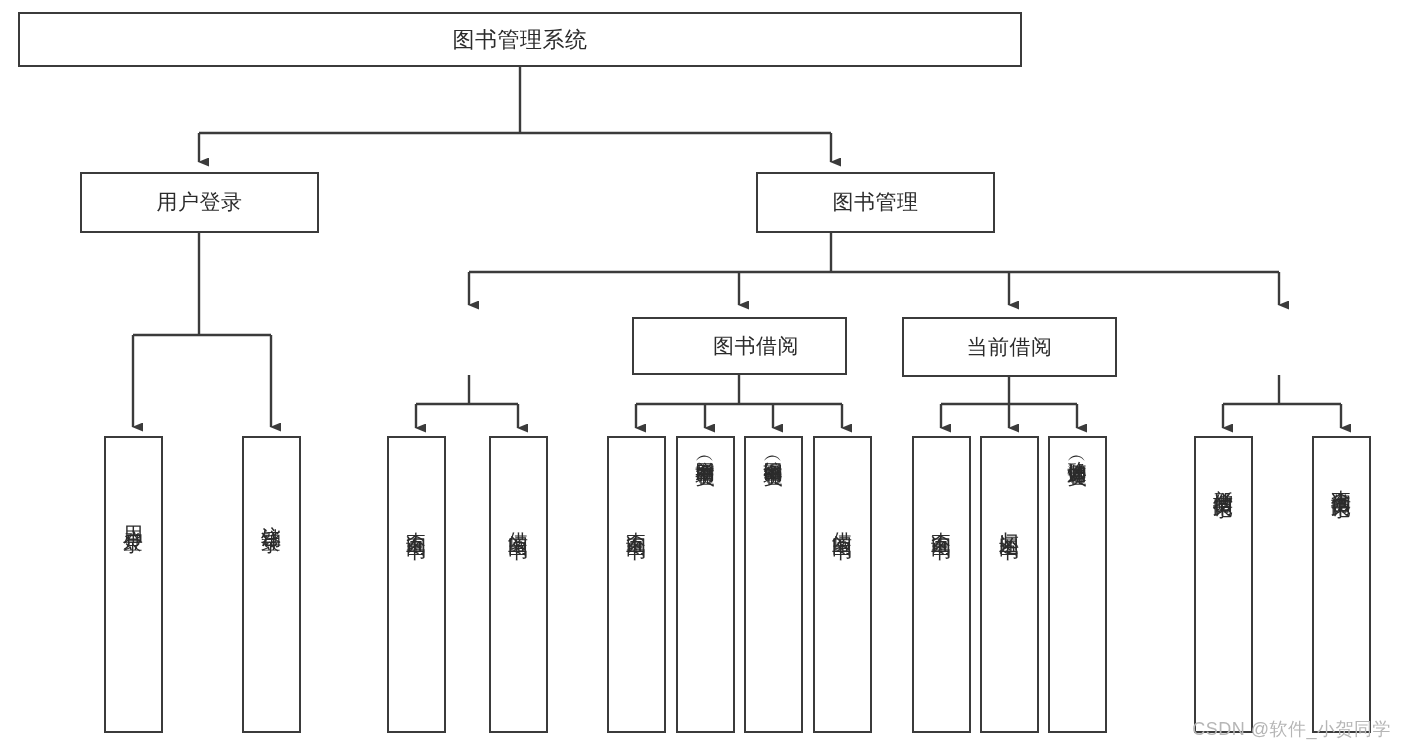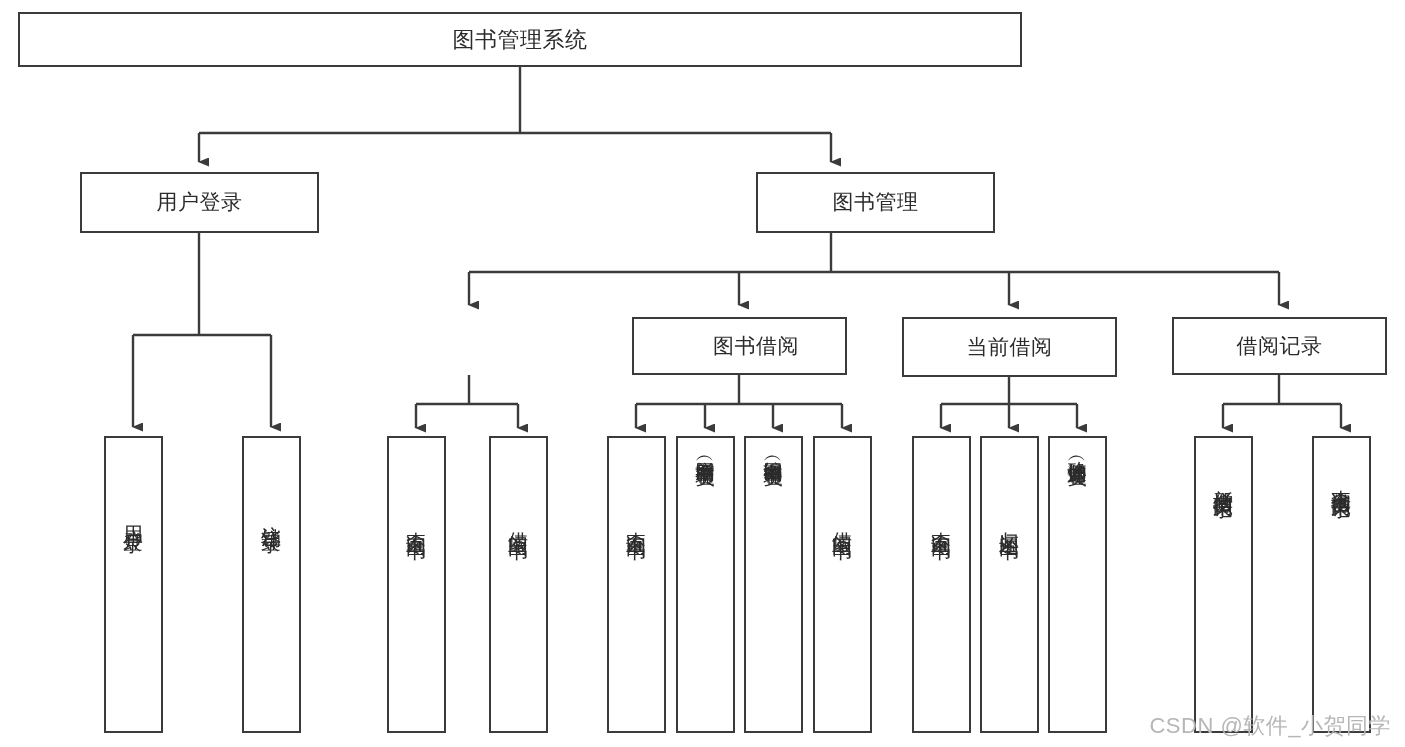--- a/index.html
+++ b/index.html
@@ -68,21 +68,21 @@
     letter-spacing: 1px;
   }
   .node.leaf.mid-text .node-label {
     font-size: 20px;
     letter-spacing: 2px;
   }
   #watermark {
     position: absolute;
     right: 14px;
     bottom: 6px;
-    font-size: 22px;
+    font-size: 18px;
     color: #b6b6b6;
     letter-spacing: 0.5px;
     user-select: none;
     white-space: nowrap;
   }
 </style>
 </head>
 <body>
 
 <div id="diagram-root">
@@ -147,23 +147,20 @@
   <div class="node horizontal" style="left:712px; top:172px; width:239px; height:61px;margin-left:44px;">
     <span class="node-label">图书管理</span>
   </div>
 
   <div class="node horizontal" style="left:632px; top:317px; width:215px; height:58px;padding-left:33px;">
     <span class="node-label">图书借阅</span>
   </div>
   <div class="node horizontal" style="left:902px; top:317px; width:215px; height:60px;">
     <span class="node-label">当前借阅</span>
   </div>
-  <div class="node horizontal" style="left:1172px; top:317px; width:215px; height:58px;">
-    <span class="node-label">借阅记录</span>
-  </div>
 
   <div class="node leaf" style="left:104px; top:436px; width:59px; height:297px; padding-top:72px;">
     <span class="node-label">用户登录</span>
   </div>
   <div class="node leaf" style="left:242px; top:436px; width:59px; height:297px; padding-top:72px;">
     <span class="node-label">注销登录</span>
   </div>
 
   <div class="node leaf" style="left:387px; top:436px; width:59px; height:297px; padding-top:78px;">
     <span class="node-label">查询图书</span>

